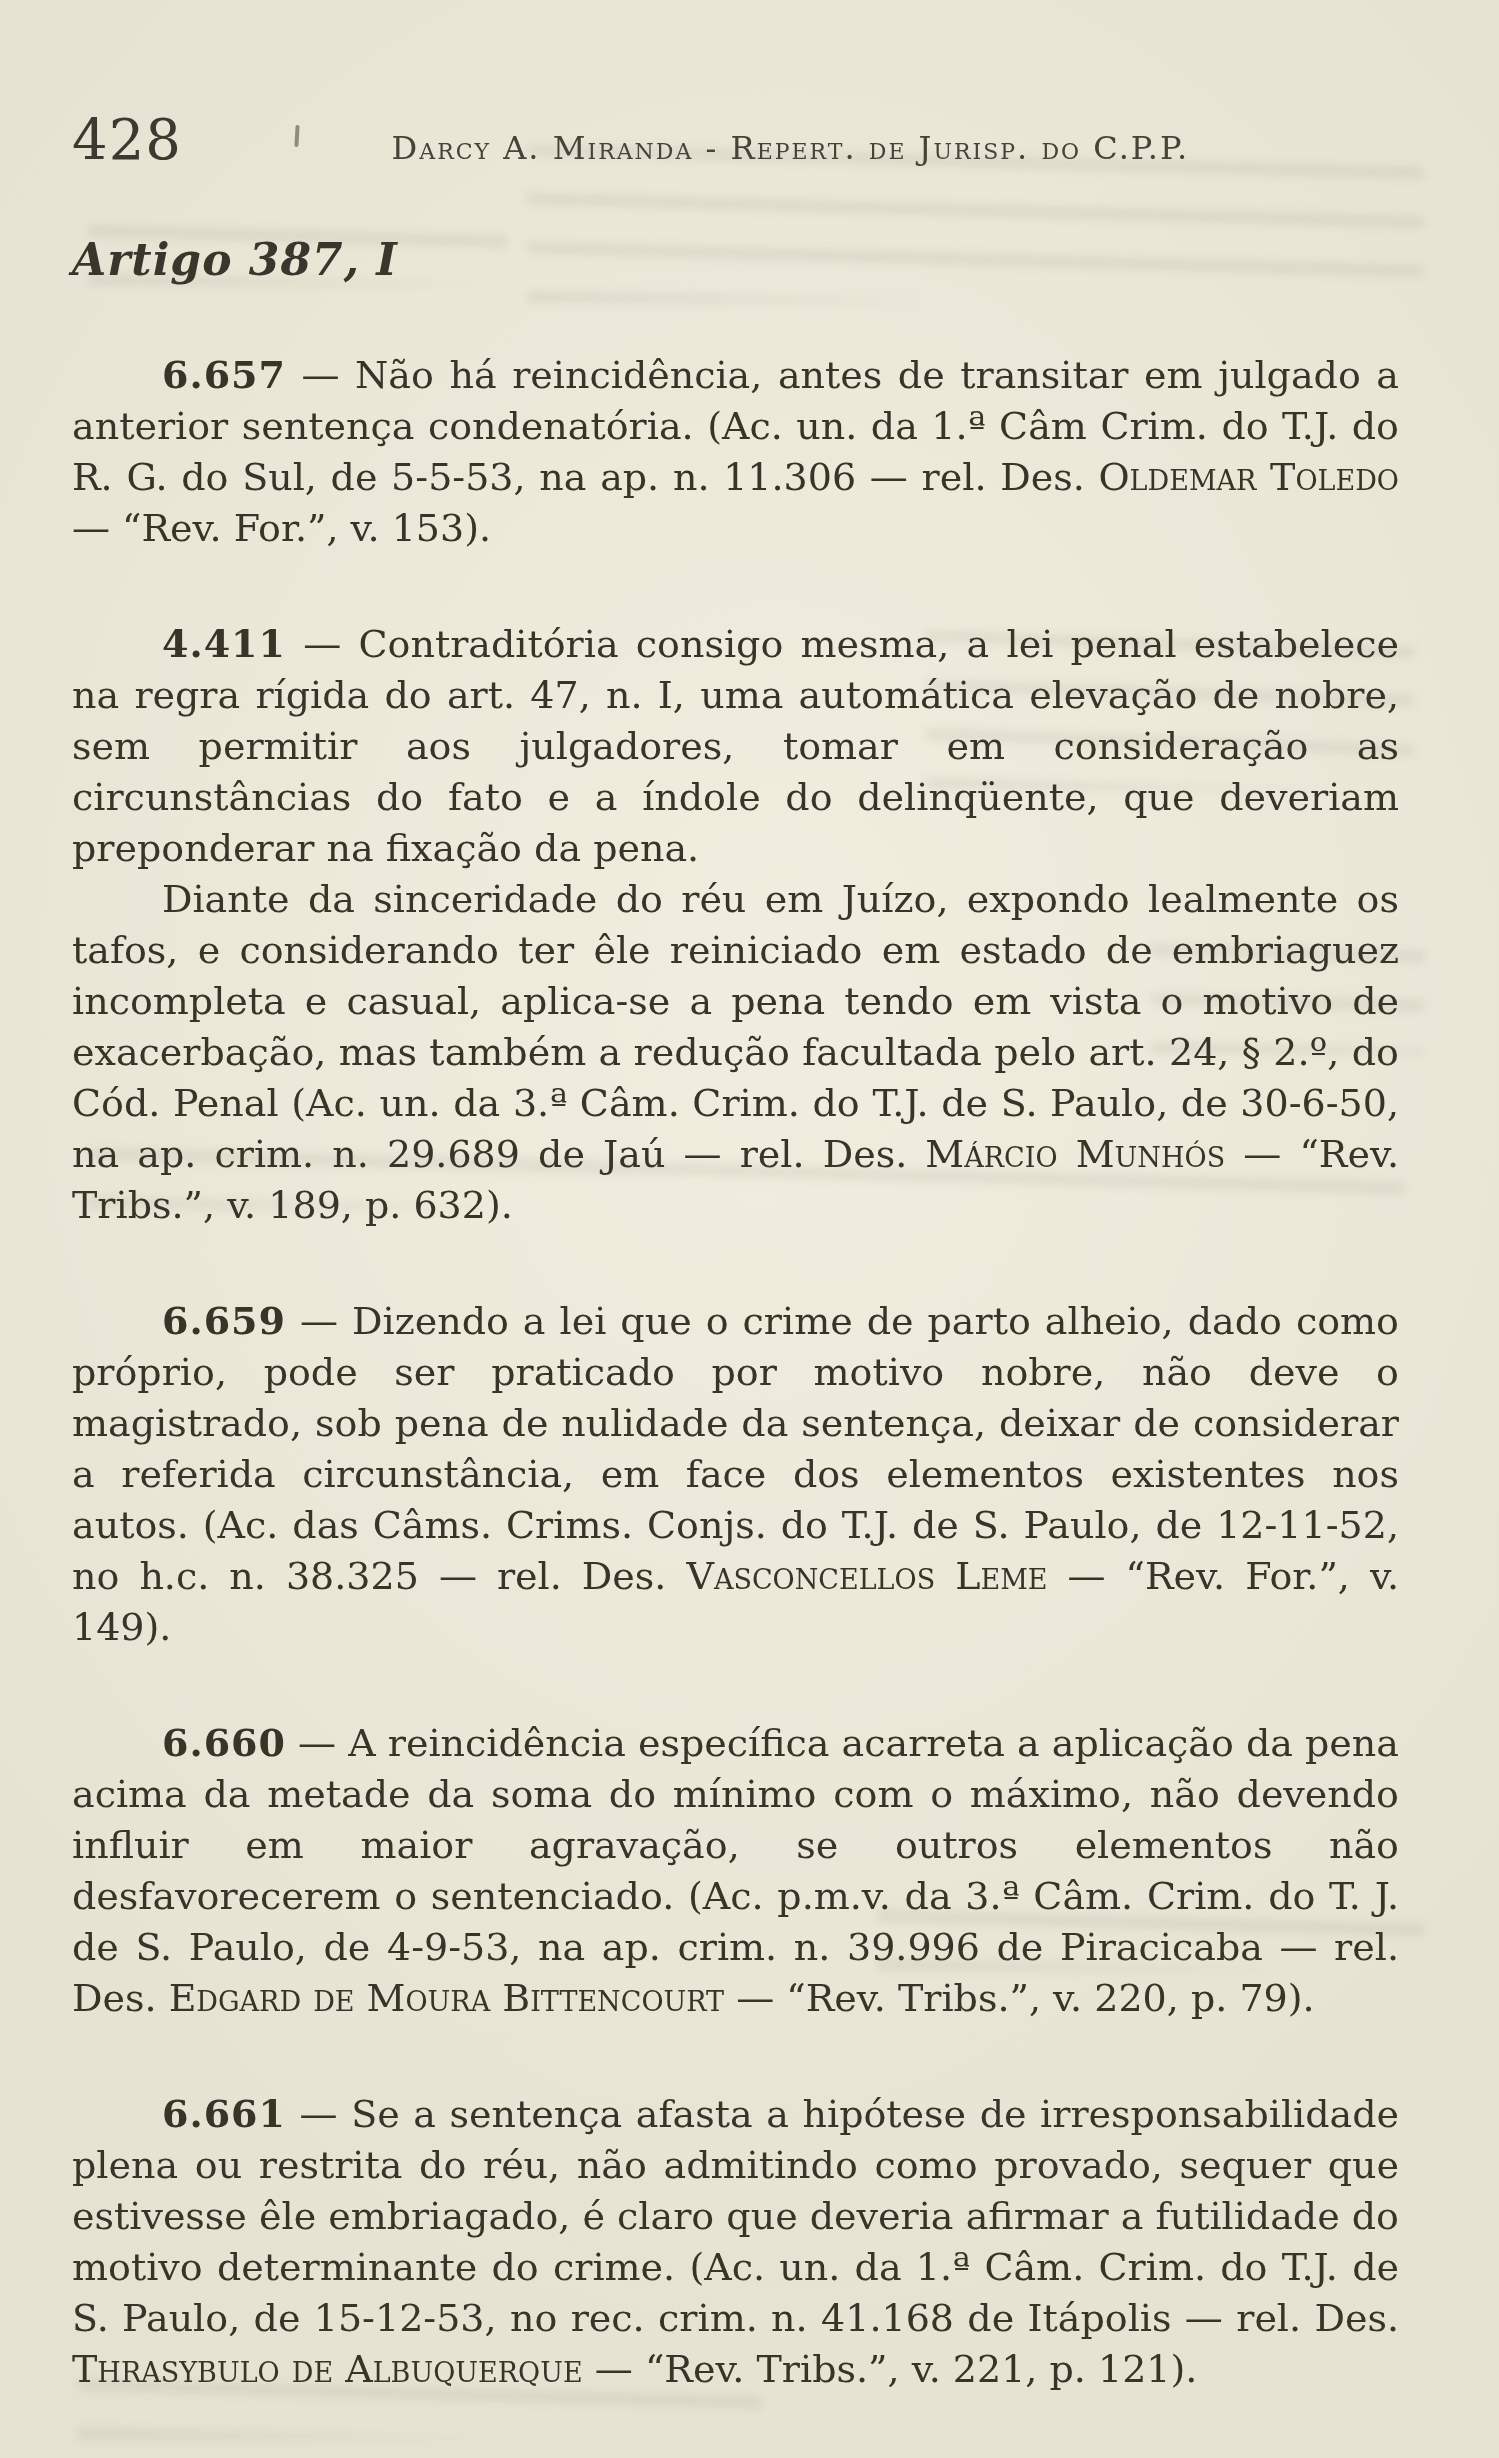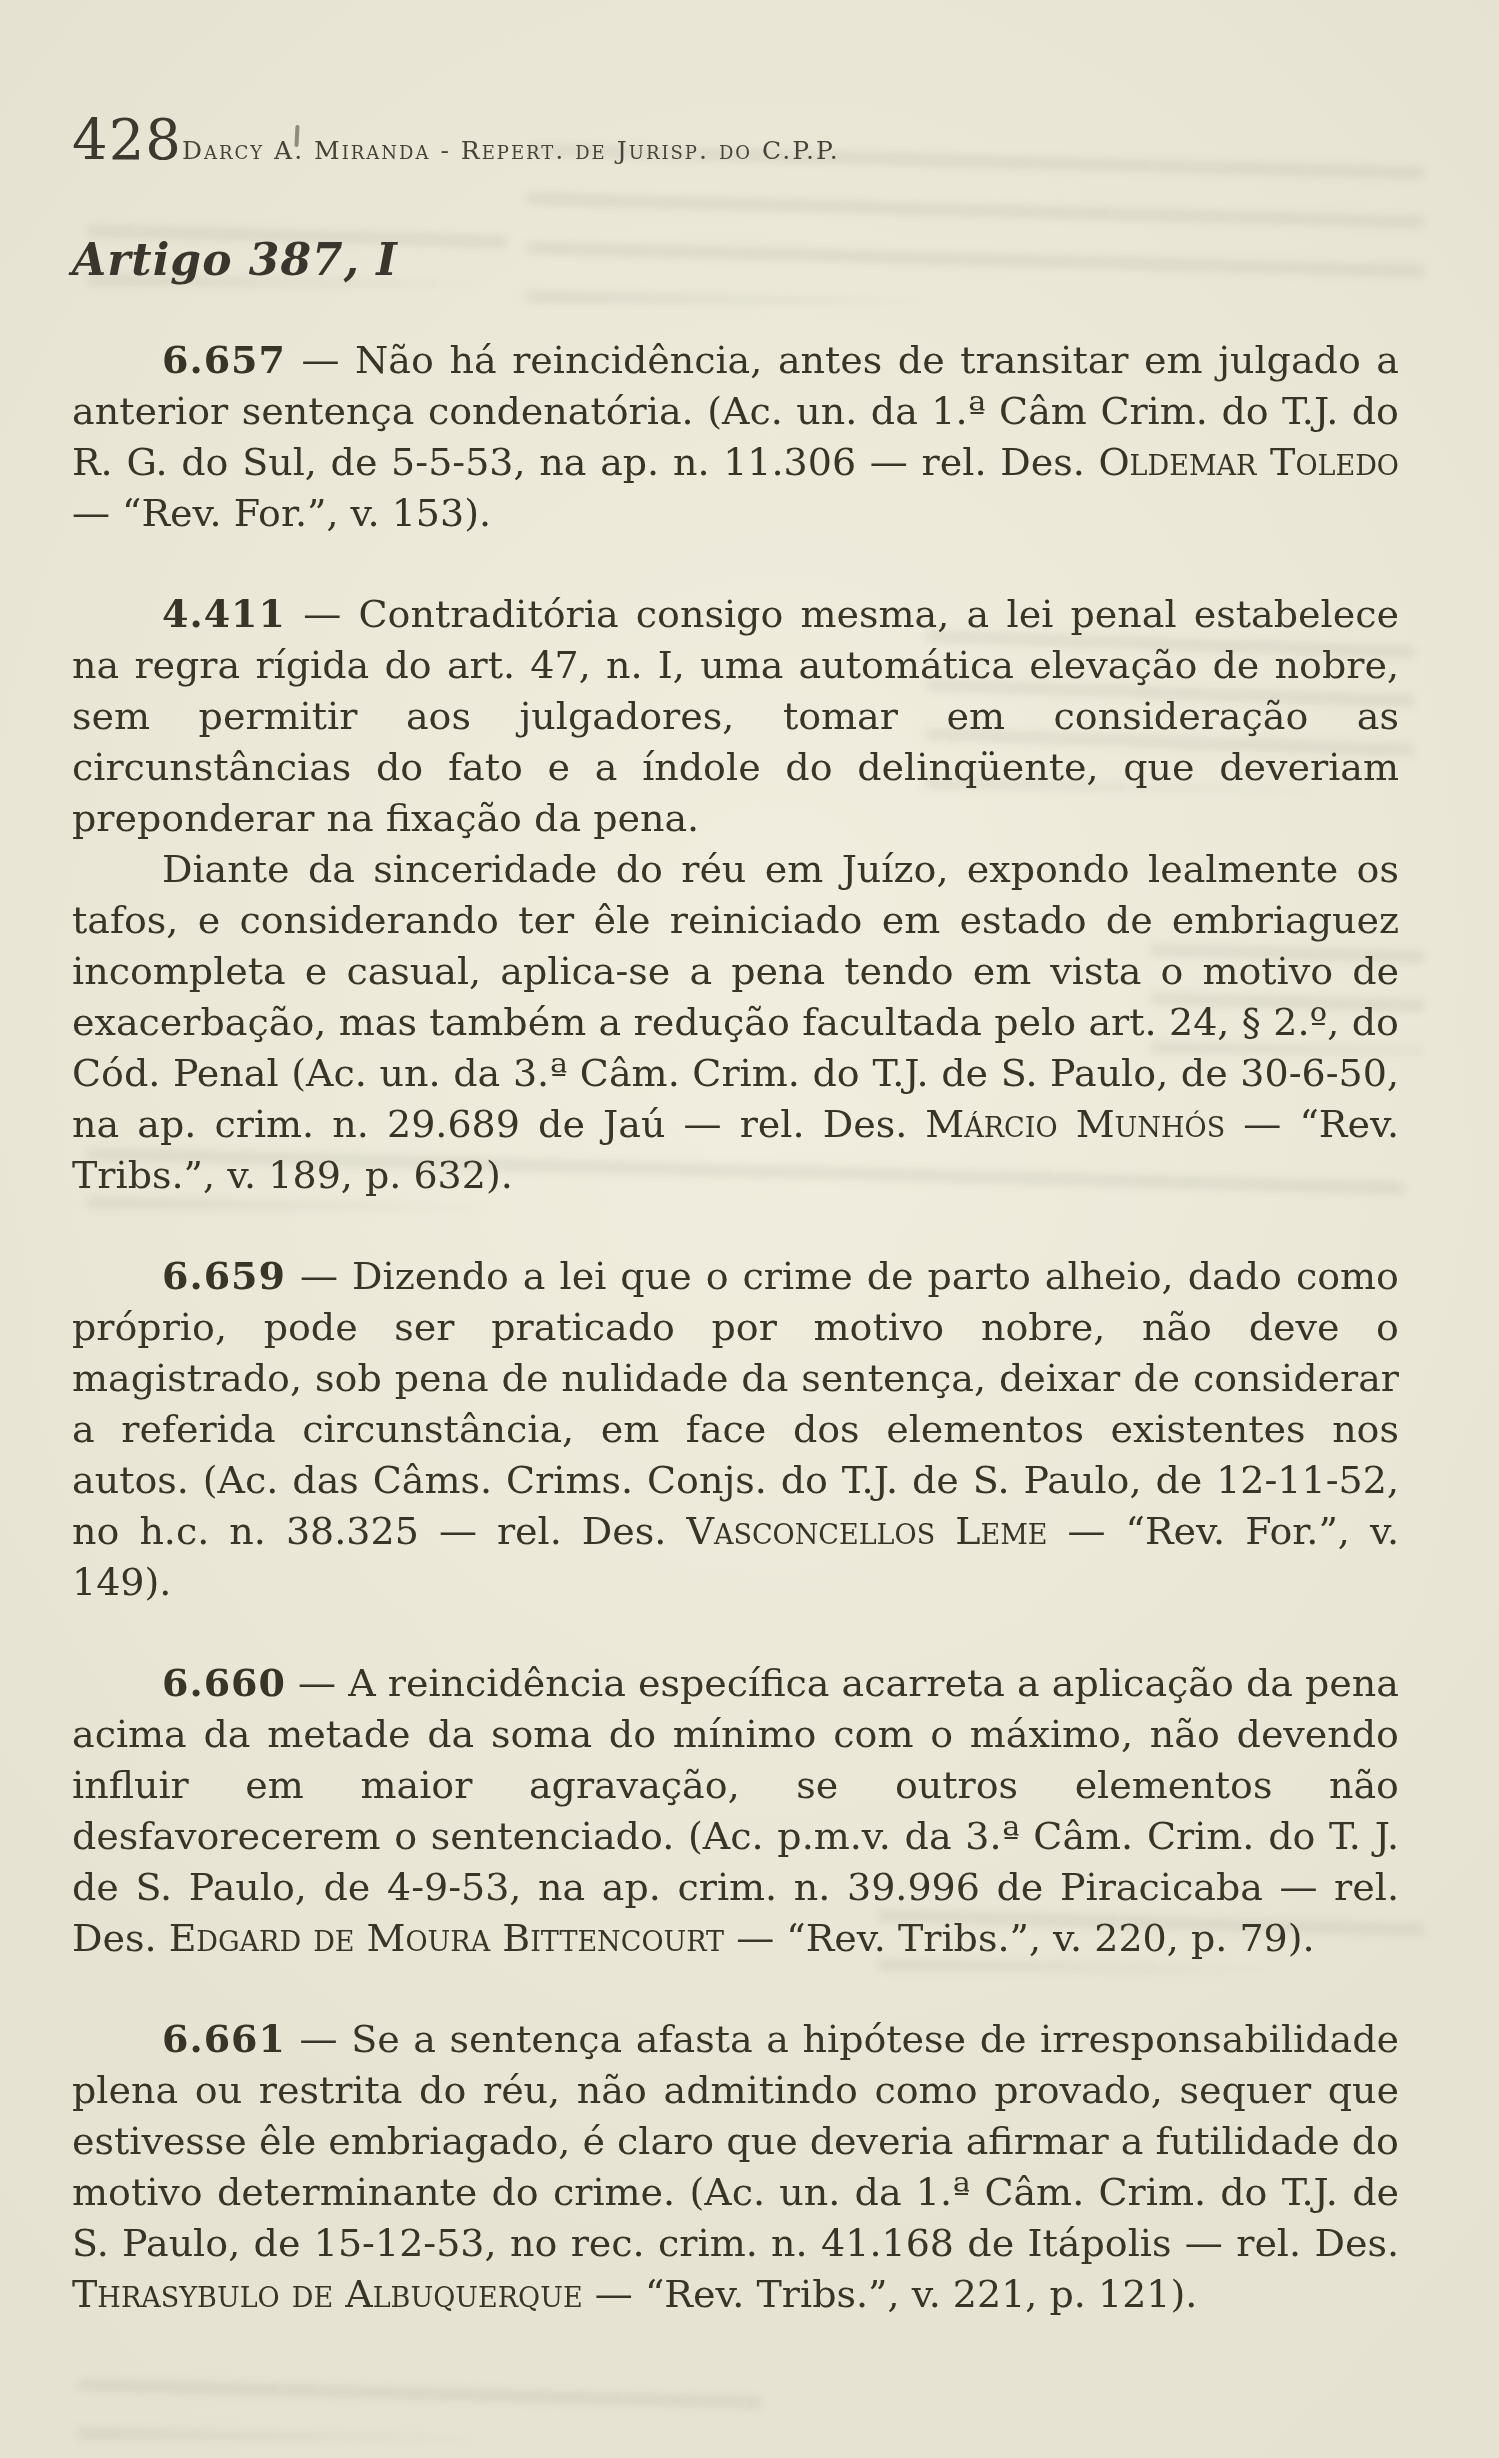--- a/index.html
+++ b/index.html
@@ -24,33 +24,33 @@
   .tick {
     position:absolute; left:295px; top:125px;
     width:3.9px; height:21.5px; border-radius:2px;
     background:rgba(70,66,56,.55); transform:rotate(3deg);
   }
   .inner { position:relative; padding:107px 101px 0 72px; }
 
   .header { display:flex; align-items:baseline; }
   .page-num { font-size:56px; letter-spacing:1px; color:#3d3930; }
   .running-head {
-    flex:1; text-align:left;
-    font-variant:small-caps; font-size:25px; letter-spacing:2px;
+    flex:1; text-align:center;
+    font-variant:small-caps; font-size:32px; letter-spacing:2px;
     color:#474338; white-space:nowrap;
   }
 
   .section-title {
     margin-top:62px;
     font-style:italic; font-weight:bold;
     font-size:44px; letter-spacing:1px; color:#3a362d;
   }
 
   .entries { margin-top:3.9px; }
-  .entry { margin-top:49px; }
+  .entry { margin-top:64px; }
   .entry p {
     margin:0;
     font-size:38px; line-height:51px;
     text-align:justify; text-indent:90px;
     color:#383428;
   }
   .entry-num { font-weight:bold; letter-spacing:1px; }
   .sc { font-variant:small-caps; }
 </style>
 </head>

